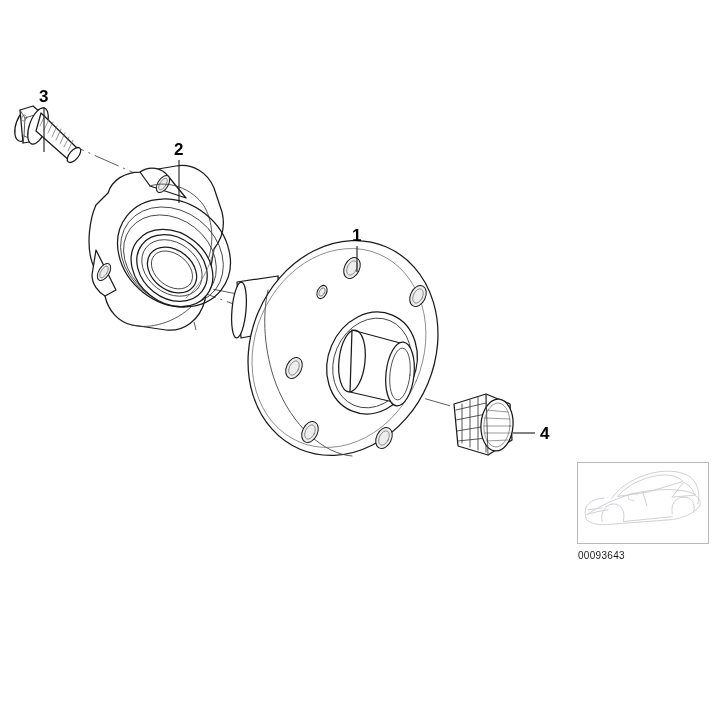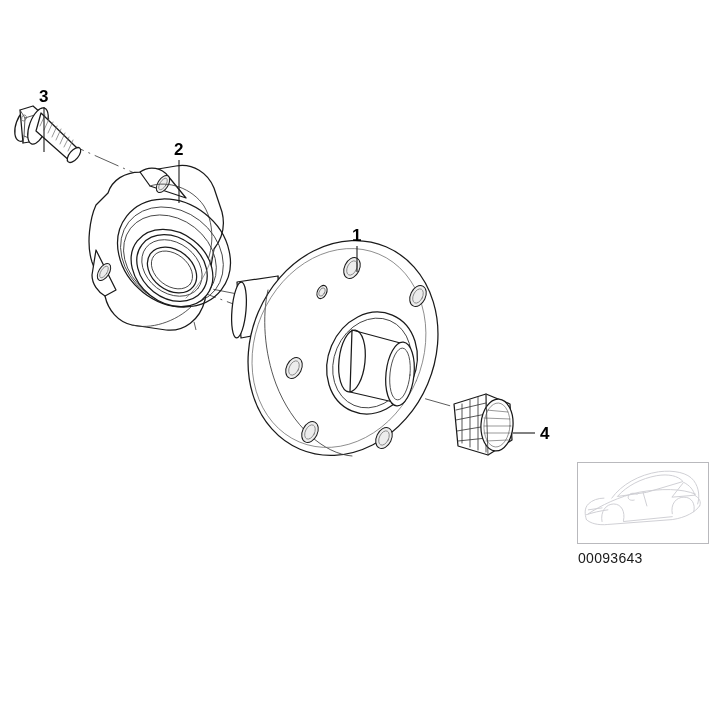--- a/index.html
+++ b/index.html
@@ -43,21 +43,21 @@
     height: 82px;
     border: 1px solid #b9b9bd;
     background: #ffffff;
     box-sizing: border-box;
   }
   #thumb-id {
     position: absolute;
     left: 578px;
     top: 550px;
     font-family: "Liberation Sans", sans-serif;
-    font-size: 14px;
+    font-size: 10px;
     color: #1a1a1a;
     letter-spacing: 0.3px;
   }
   #footer {
     position: absolute;
     left: 0;
     top: 640px;
     width: 720px;
     height: 80px;
   }

